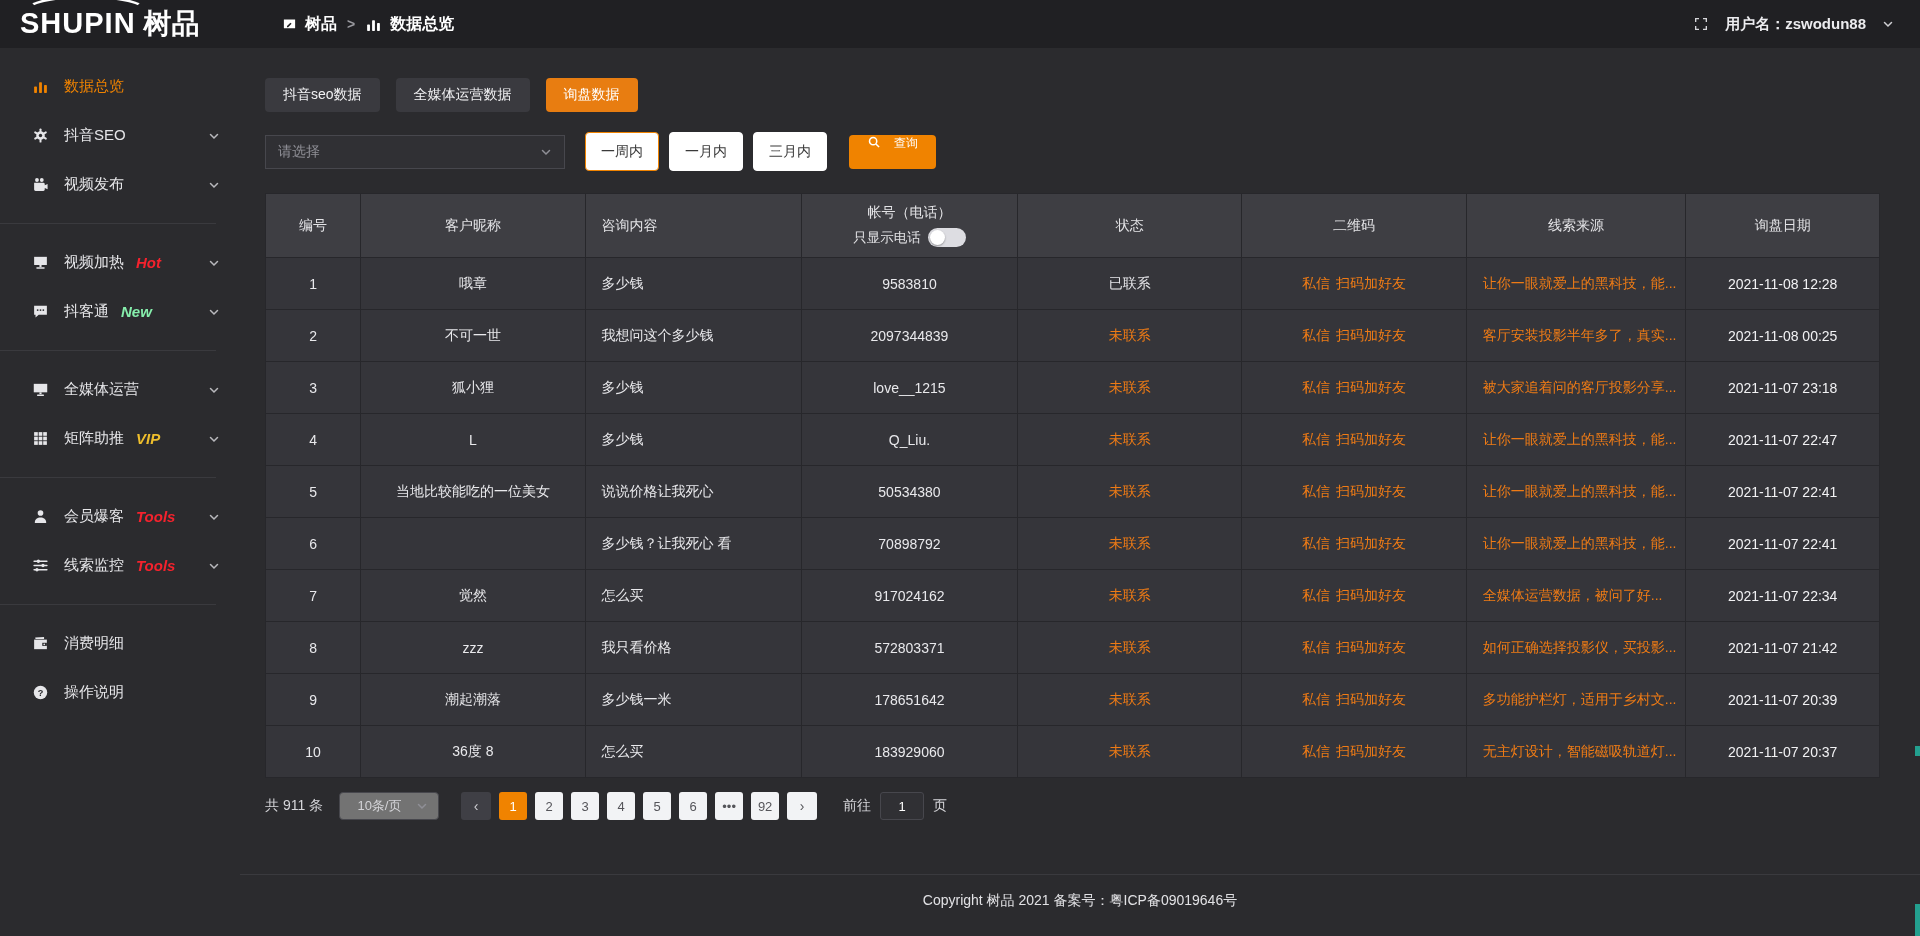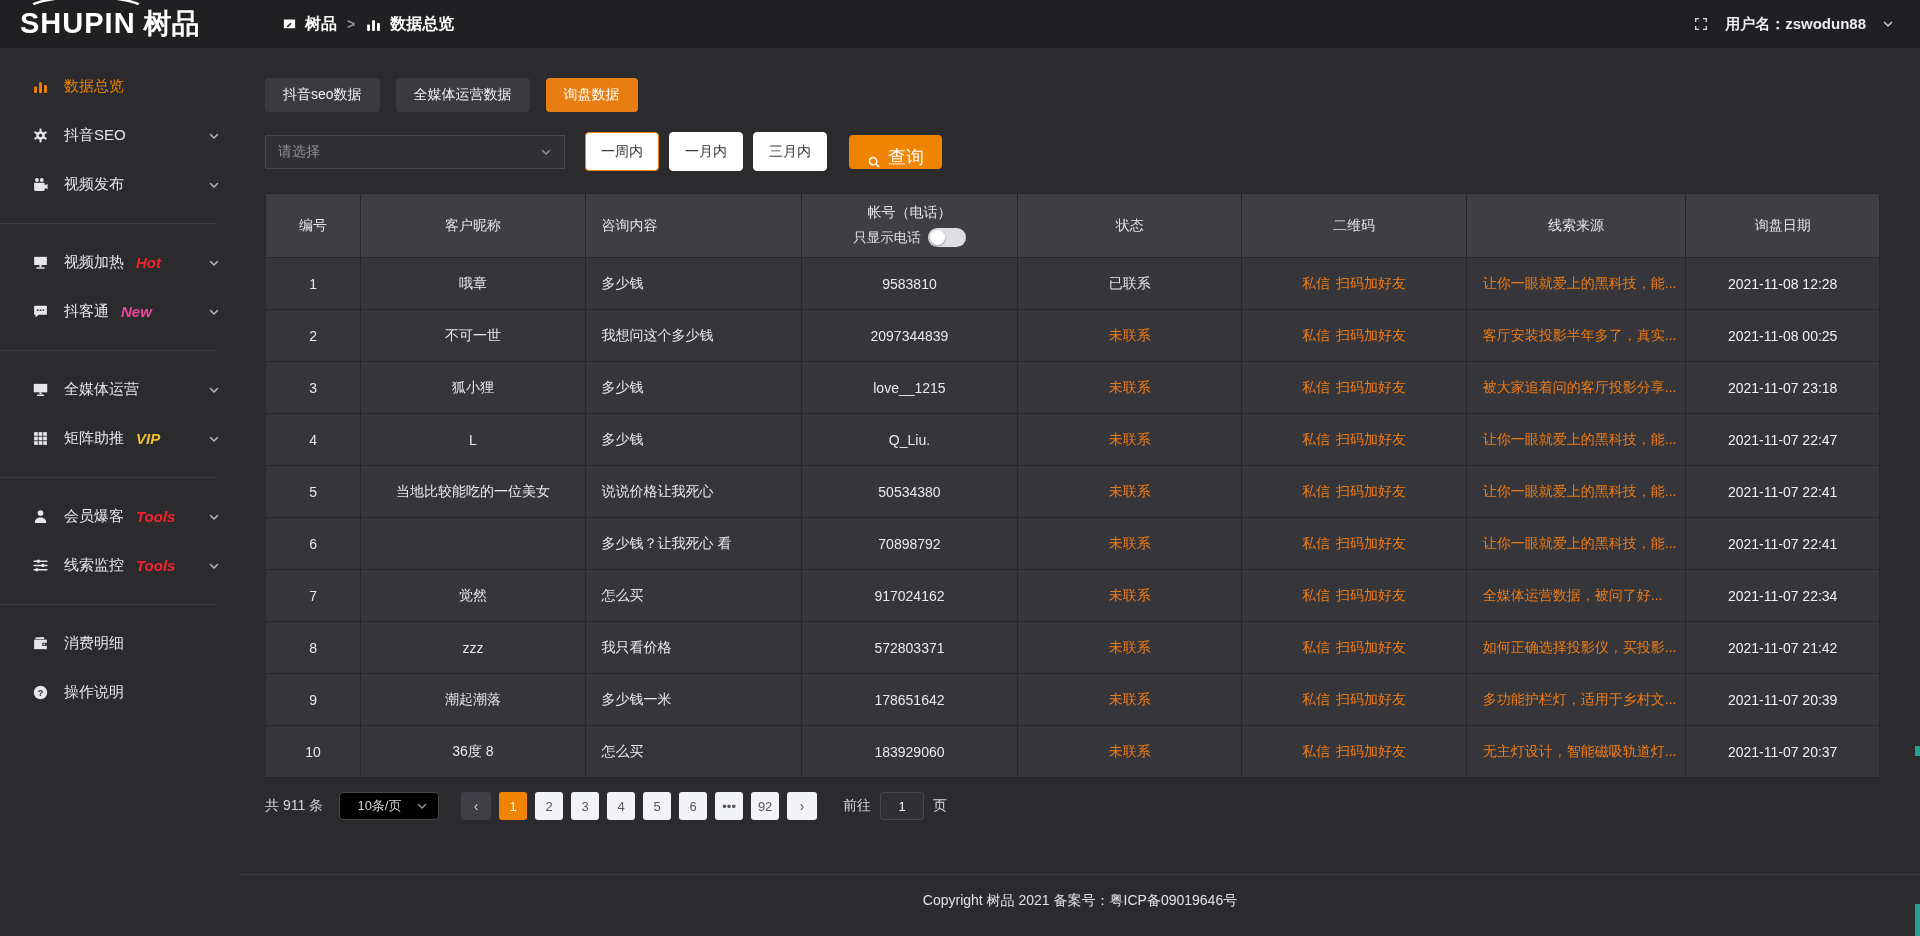--- a/index.html
+++ b/index.html
@@ -44,42 +44,42 @@
   .tabs{display:flex;gap:16px;}
   .tab{height:34px;padding:0 18px;background:#3a3a3f;color:#f2f2f4;font-size:14px;border:none;border-radius:4px;cursor:pointer;font-family:inherit;}
   .tab.active{background:var(--tab-active);color:#fff;}
   .filter-row{margin-top:20px;display:flex;align-items:center;gap:12px;}
   .select{width:300px;height:34px;background:#303034;border:1px solid #47474d;border-radius:0;
     display:flex;align-items:center;padding:0 12px;color:#8f8f96;cursor:pointer;}
   .sel-caret{margin-left:auto;display:flex;color:#8f8f96;}
   .range-group{display:flex;gap:10px;margin-left:8px;}
   .range-btn{height:39px;padding:0 15px;background:#fff;color:#3a3a3a;font-size:14px;border:1px solid #fff;border-radius:4px;cursor:pointer;font-family:inherit;}
   .range-btn.selected{border-color:var(--accent);}
-  .search-btn{height:34px;padding:0 18px;margin-left:10px;background:var(--accent);color:#fff;font-size:18px;border:none;border-radius:4px;display:flex;align-items:flex-end;gap:7px;cursor:pointer;font-family:inherit;}
+  .search-btn{height:34px;padding:0 18px;margin-left:10px;background:var(--accent);color:#fff;font-size:12px;border:none;border-radius:4px;display:flex;align-items:flex-start;gap:13px;cursor:pointer;font-family:inherit;}
   
   .table-wrap{margin-top:22px;}
   table{width:100%;border-collapse:collapse;table-layout:fixed;background:var(--cell-bg);}
   th,td{border:1px solid var(--cell-border);font-weight:normal;font-size:14px;text-align:center;overflow:hidden;}
   thead th{background:var(--head-bg);height:64px;color:#e3e3e6;}
   td{height:52px;color:#e9e9ec;}
   th.l,td.l{text-align:left;padding-left:16px;padding-right:10px;}
   td.nowrap{white-space:nowrap;text-overflow:clip;}
   .acct-line1{margin-bottom:6px;}
   .acct-line2{display:flex;align-items:center;justify-content:center;gap:7px;font-size:13.5px;}
   .switch{width:38px;height:19px;border-radius:10px;background:#dddde2;position:relative;display:inline-block;cursor:pointer;}
   .switch::after{content:"";position:absolute;left:2px;top:2px;width:15px;height:15px;border-radius:50%;background:#fff;box-shadow:0 1px 2px rgba(0,0,0,.35);}
   .link{color:var(--link);cursor:pointer;}
   .qr-cell .link{margin:0 3px;}
   .status-pending{color:var(--link);}
   .status-done{color:#e6e6ea;}
   td.date{color:#f2f2f4;}
   
   .pager{margin-top:14px;display:flex;align-items:center;color:#d6d6da;font-size:14px;}
   .total{margin-right:16px;}
-  .size-select{width:100px;height:28px;background:#000000;border:1px solid #47474d;border-radius:4px;
+  .size-select{width:100px;height:28px;background:#737373;border:1px solid #47474d;border-radius:4px;
     display:flex;align-items:center;padding:8px 10px;font-size:13px;color:#d3d3d7;cursor:pointer;}
   .size-select span:first-child{margin:0 auto;}
   .pg-btn{min-width:30px;height:28px;border:none;border-radius:3px;font-size:14px;cursor:pointer;font-family:inherit;display:flex;align-items:center;justify-content:center;}
   .pg-prev{background:#3f3f45;color:#cfcfd3;margin-left:22px;}
   .pages{display:flex;gap:8px;margin-left:8px;margin-right:8px;}
   .page{min-width:28px;height:28px;background:#f2f3f5;color:#55555a;border:none;border-radius:3px;font-size:13px;cursor:pointer;font-family:inherit;}
   .page.active{background:var(--accent);color:#fff;}
   .pg-next{background:#f2f3f5;color:#55555a;}
   .goto{margin-left:26px;display:flex;align-items:center;gap:9px;}
   .goto-input{width:44px;height:28px;background:#303034;border:1px solid #47474d;border-radius:3px;color:#fff;text-align:center;font-size:13px;font-family:inherit;}
@@ -195,21 +195,21 @@
     <div class="sb-item">
       <span class="sb-icon">
         <svg viewBox="0 0 24 24" width="17" height="17" fill="currentColor">
           <path d="M3 4h18v12.5H9.5L5 20.5v-4H3z"></path>
           <circle cx="8" cy="10" r="1.3" fill="#2b2b2e"></circle>
           <circle cx="12" cy="10" r="1.3" fill="#2b2b2e"></circle>
           <circle cx="16" cy="10" r="1.3" fill="#2b2b2e"></circle>
         </svg>
       </span>
       <span class="sb-label">抖客通</span>
-      <span class="sb-badge" style="color: #ec4899;">New</span>
+      <span class="sb-badge" style="color: #86efac;">New</span>
       <span class="sb-chevron">
         <svg viewBox="0 0 24 24" width="12" height="12" fill="none" stroke="currentColor" stroke-width="3" stroke-linecap="round">
           <path d="M5 9l7 7 7-7"></path>
         </svg>
       </span>
     </div>
     <div class="sb-divider"></div>
     <div class="sb-item">
       <span class="sb-icon">
         <svg viewBox="0 0 24 24" width="17" height="17" fill="currentColor">

